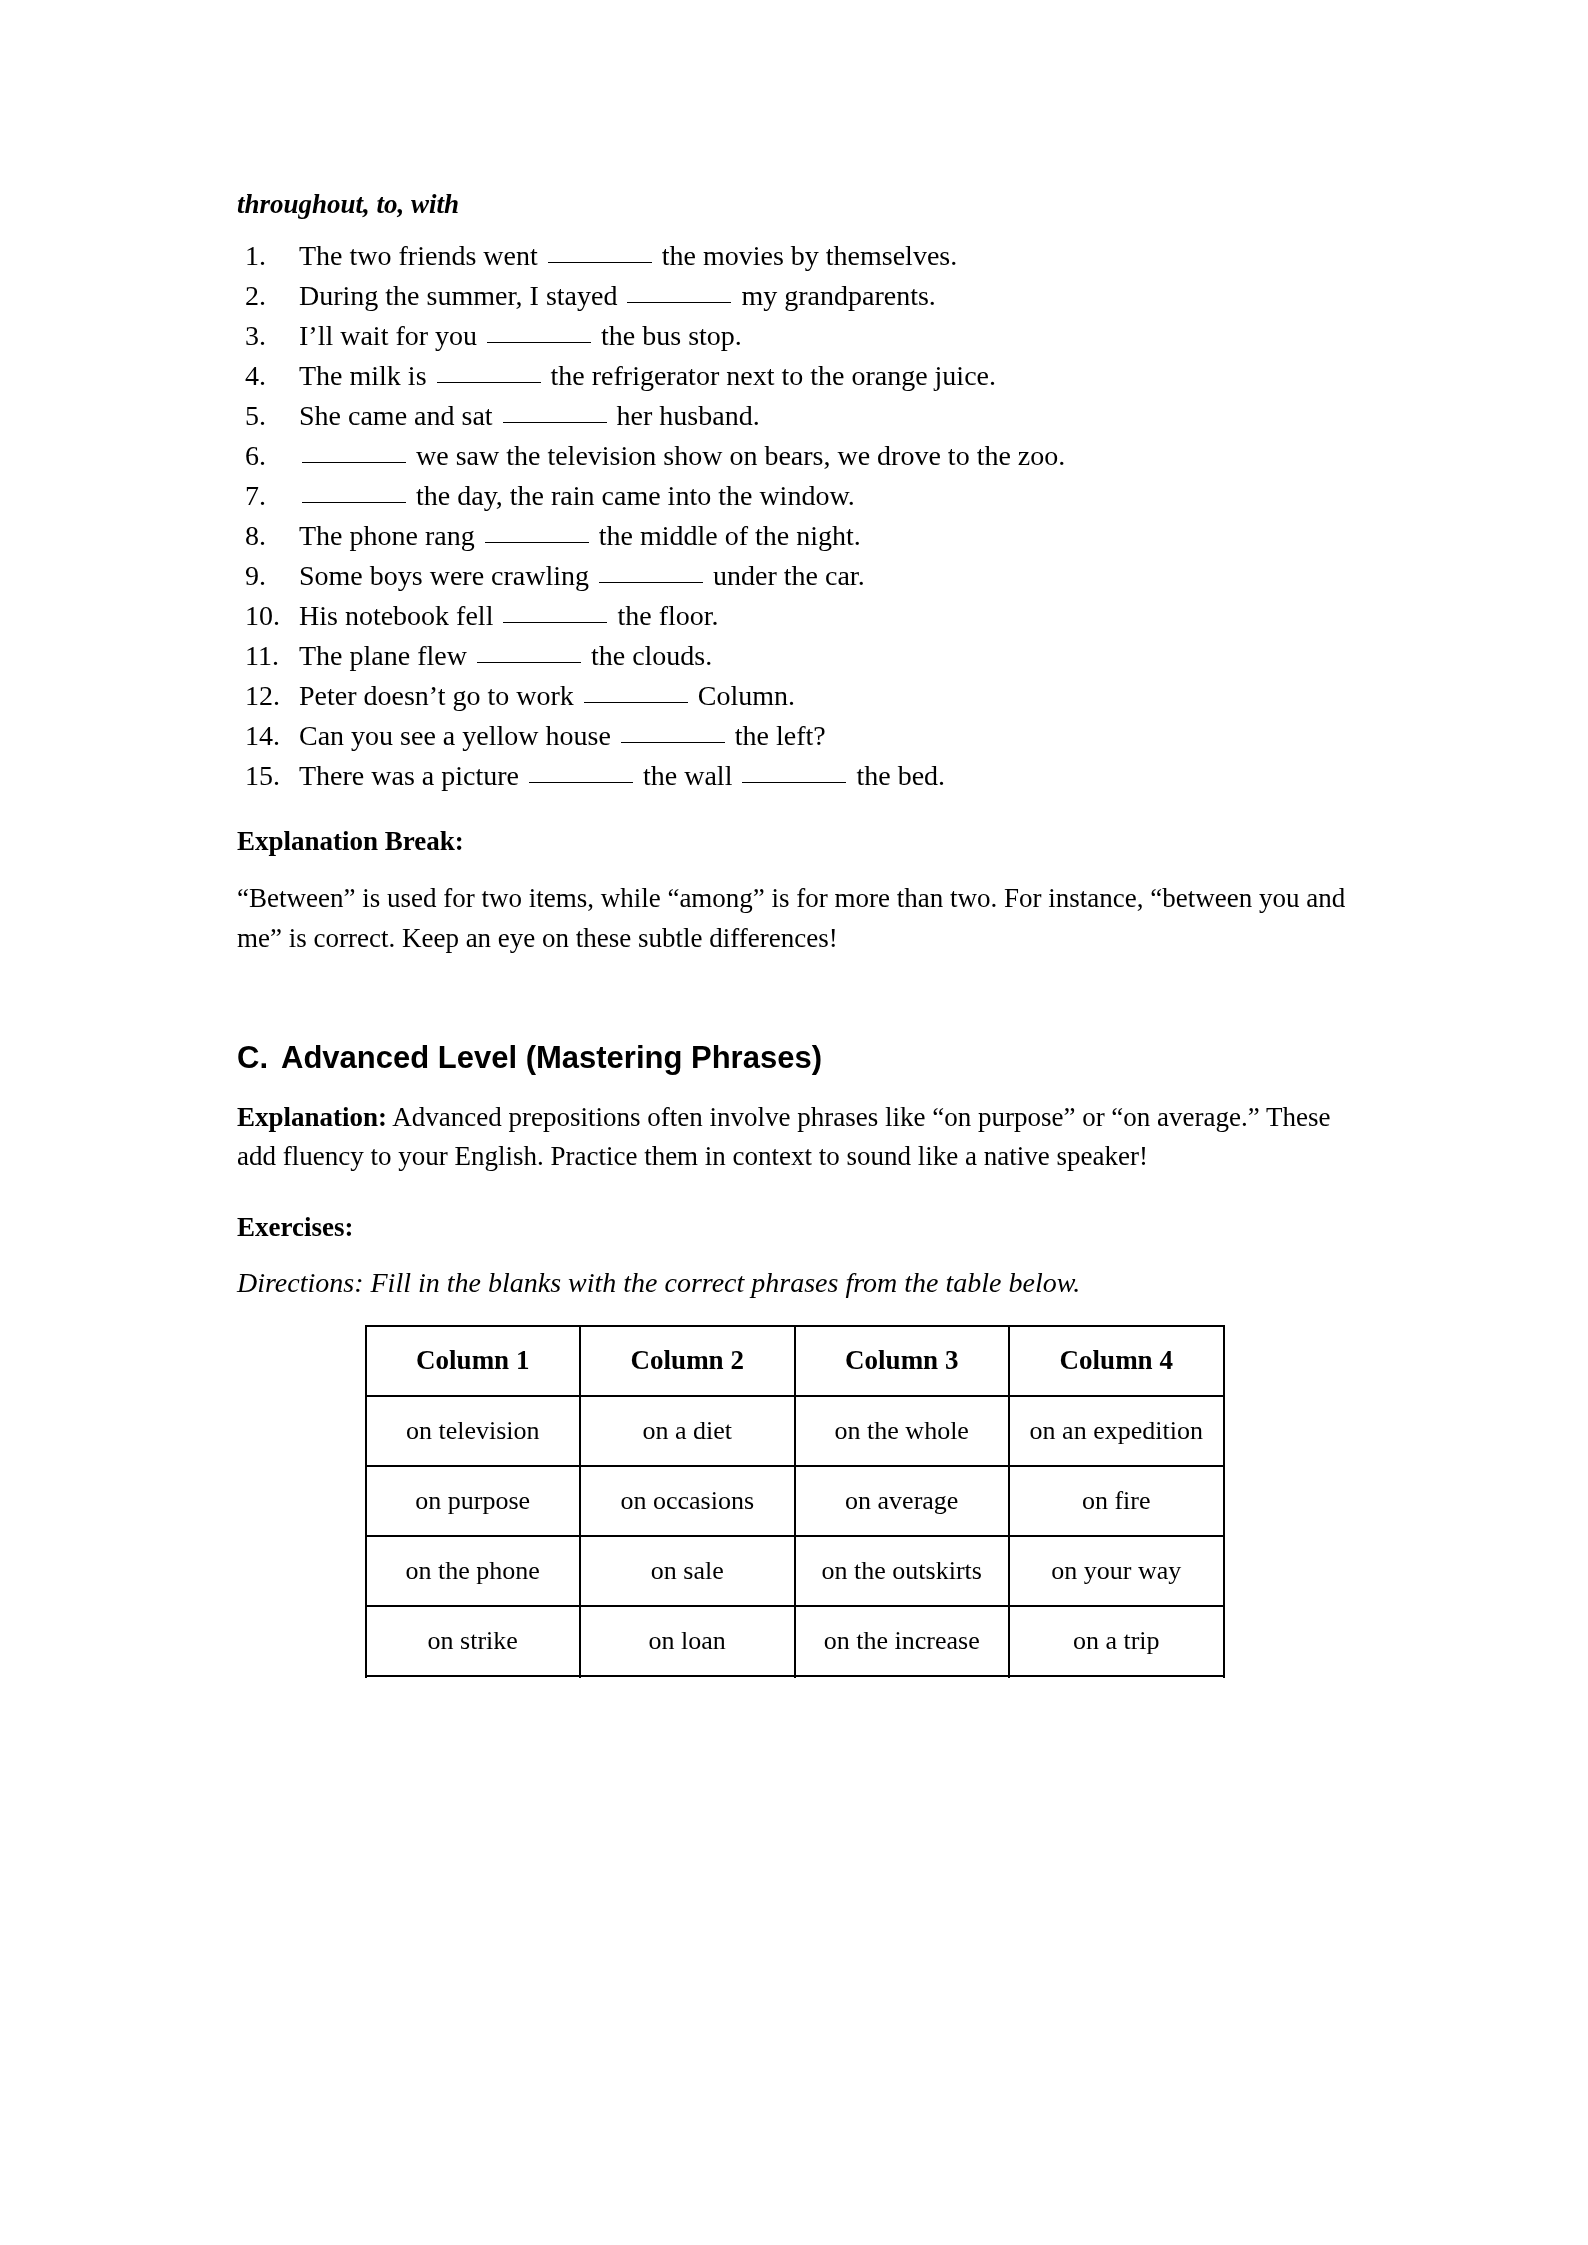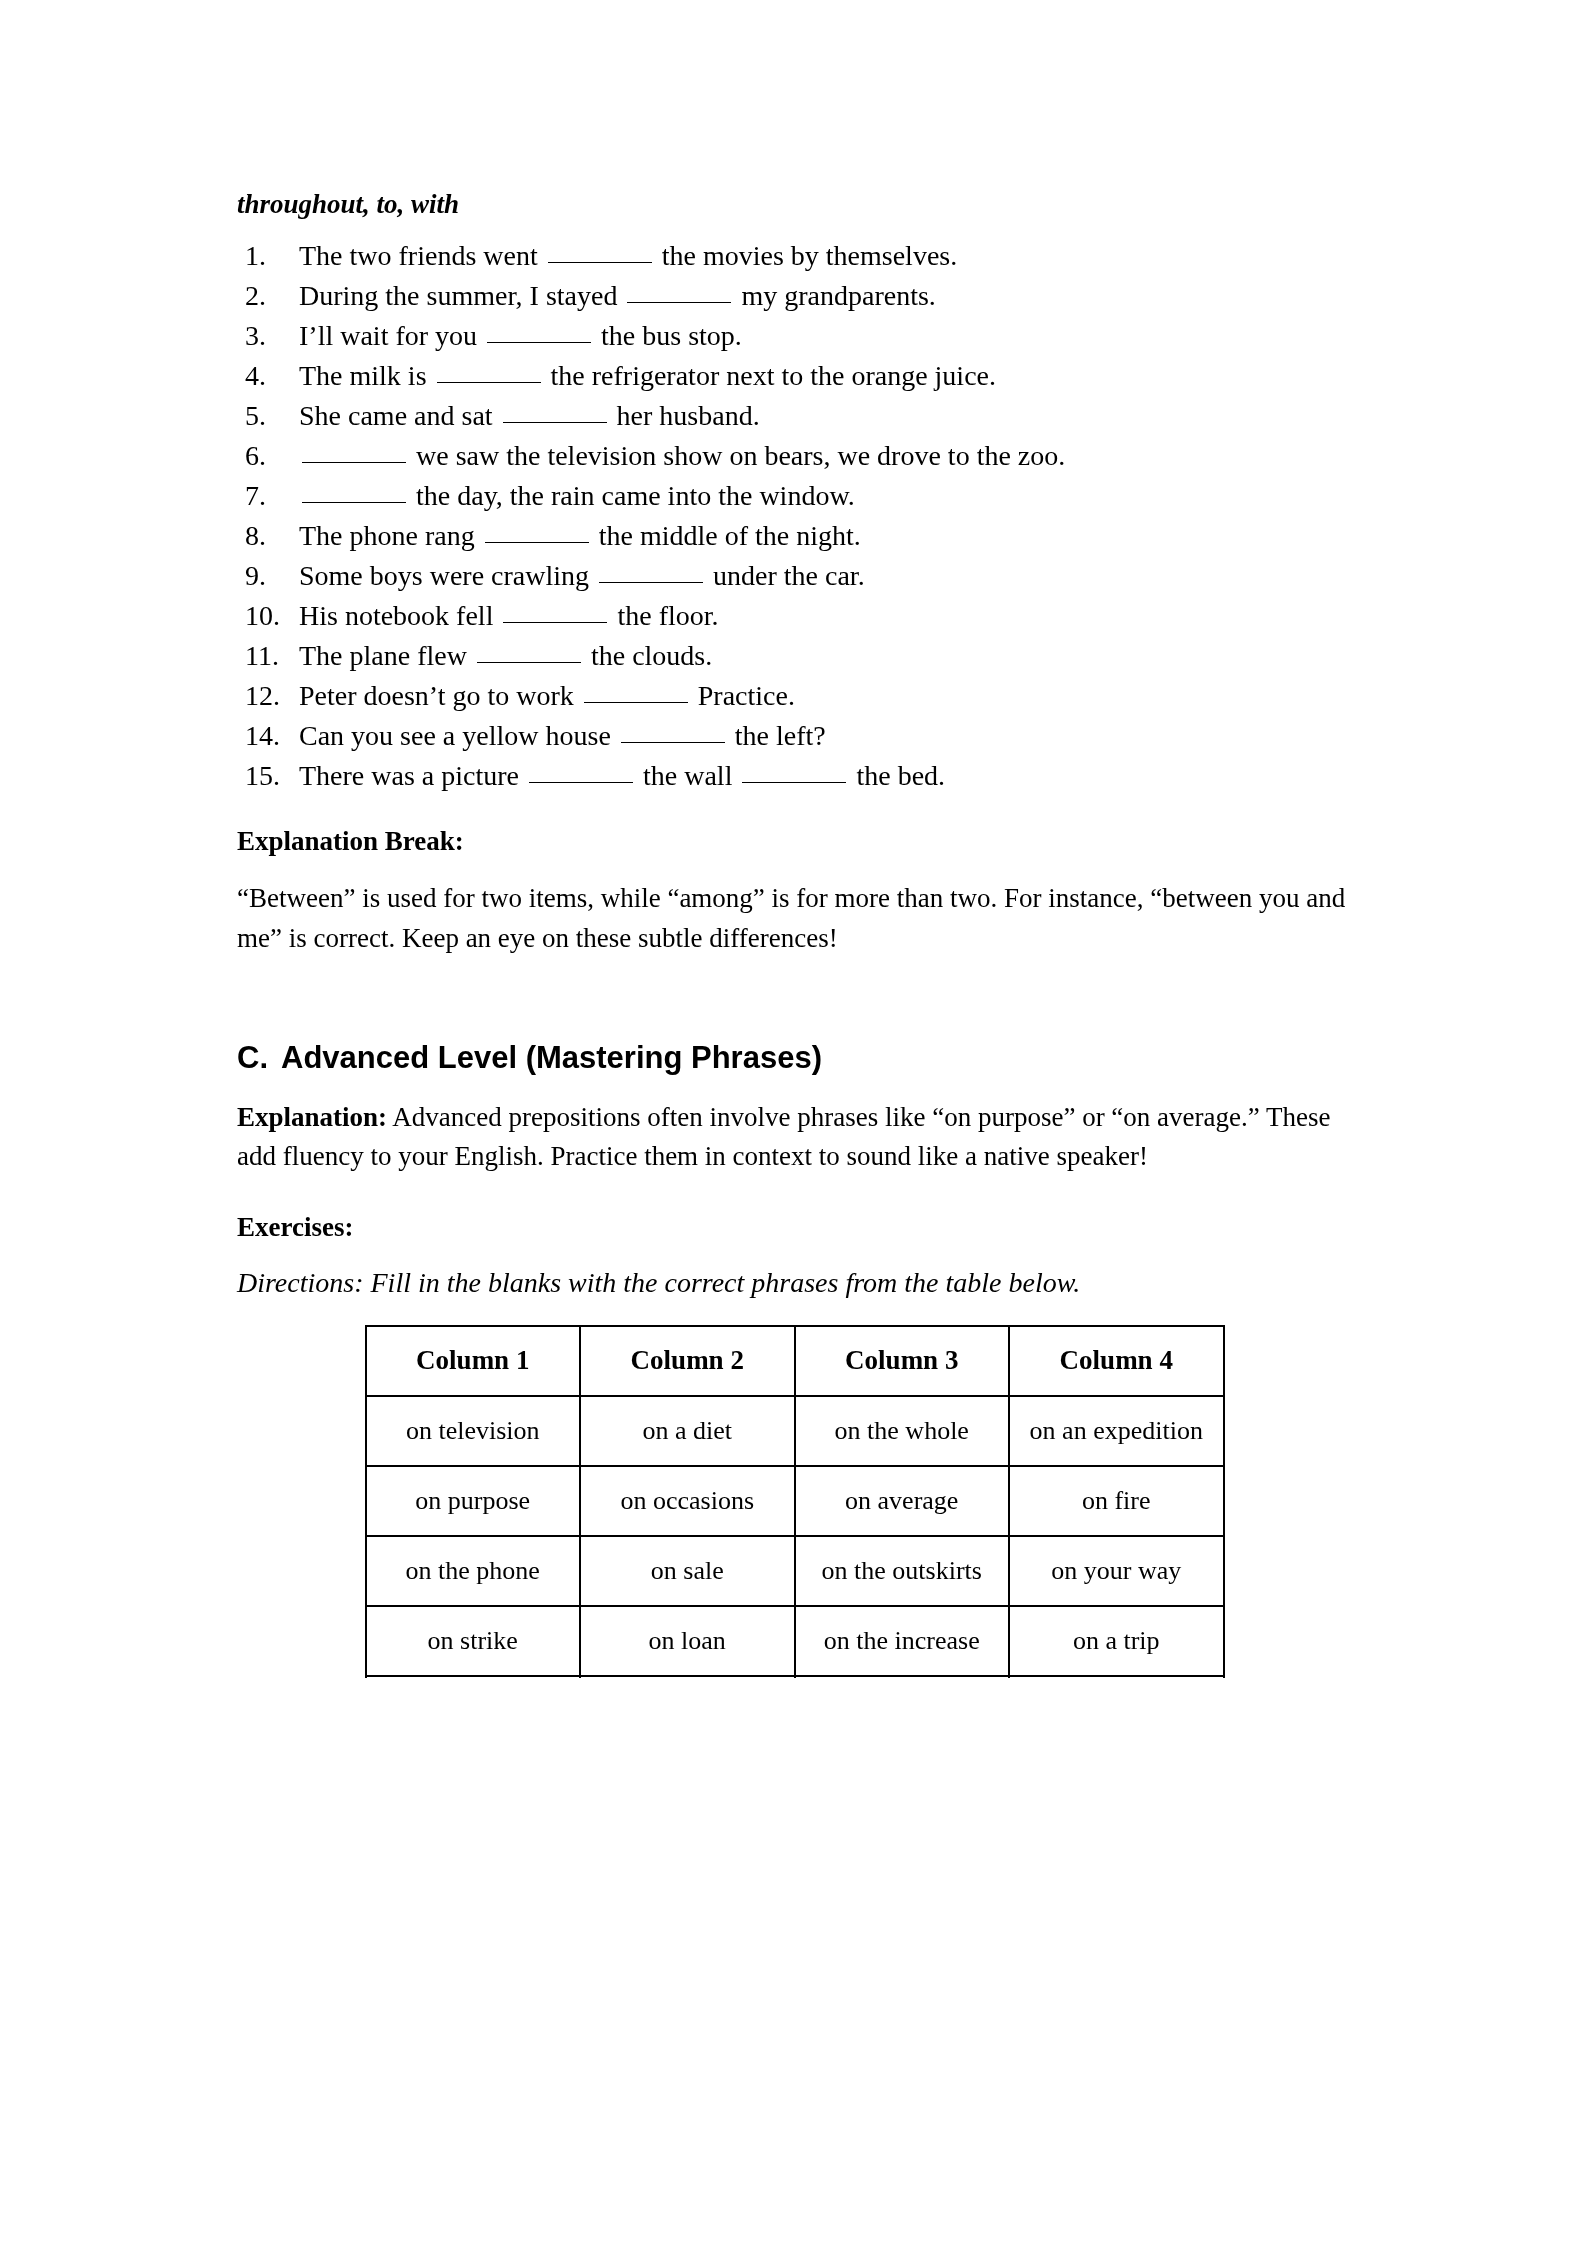--- a/index.html
+++ b/index.html
@@ -186,21 +186,21 @@
         <li>
           <span class="num">10.</span>
           <span class="sentence"><span>His notebook fell </span><span class="blank"></span> <span>the floor.</span></span>
         </li>
         <li>
           <span class="num">11.</span>
           <span class="sentence"><span>The plane flew </span><span class="blank"></span> <span>the clouds.</span></span>
         </li>
         <li>
           <span class="num">12.</span>
-          <span class="sentence"><span>Peter doesn’t go to work </span><span class="blank"></span> <span>Practice.</span></span>
+          <span class="sentence"><span>Peter doesn’t go to work </span><span class="blank"></span> <span>Column.</span></span>
         </li>
         <li>
           <span class="num">14.</span>
           <span class="sentence"><span>Can you see a yellow house </span><span class="blank"></span> <span>the left?</span></span>
         </li>
         <li>
           <span class="num">15.</span>
           <span class="sentence"><span>There was a picture </span><span class="blank"></span> <span>the wall </span><span class="blank"></span> <span>the bed.</span></span>
         </li>
       </ol>

